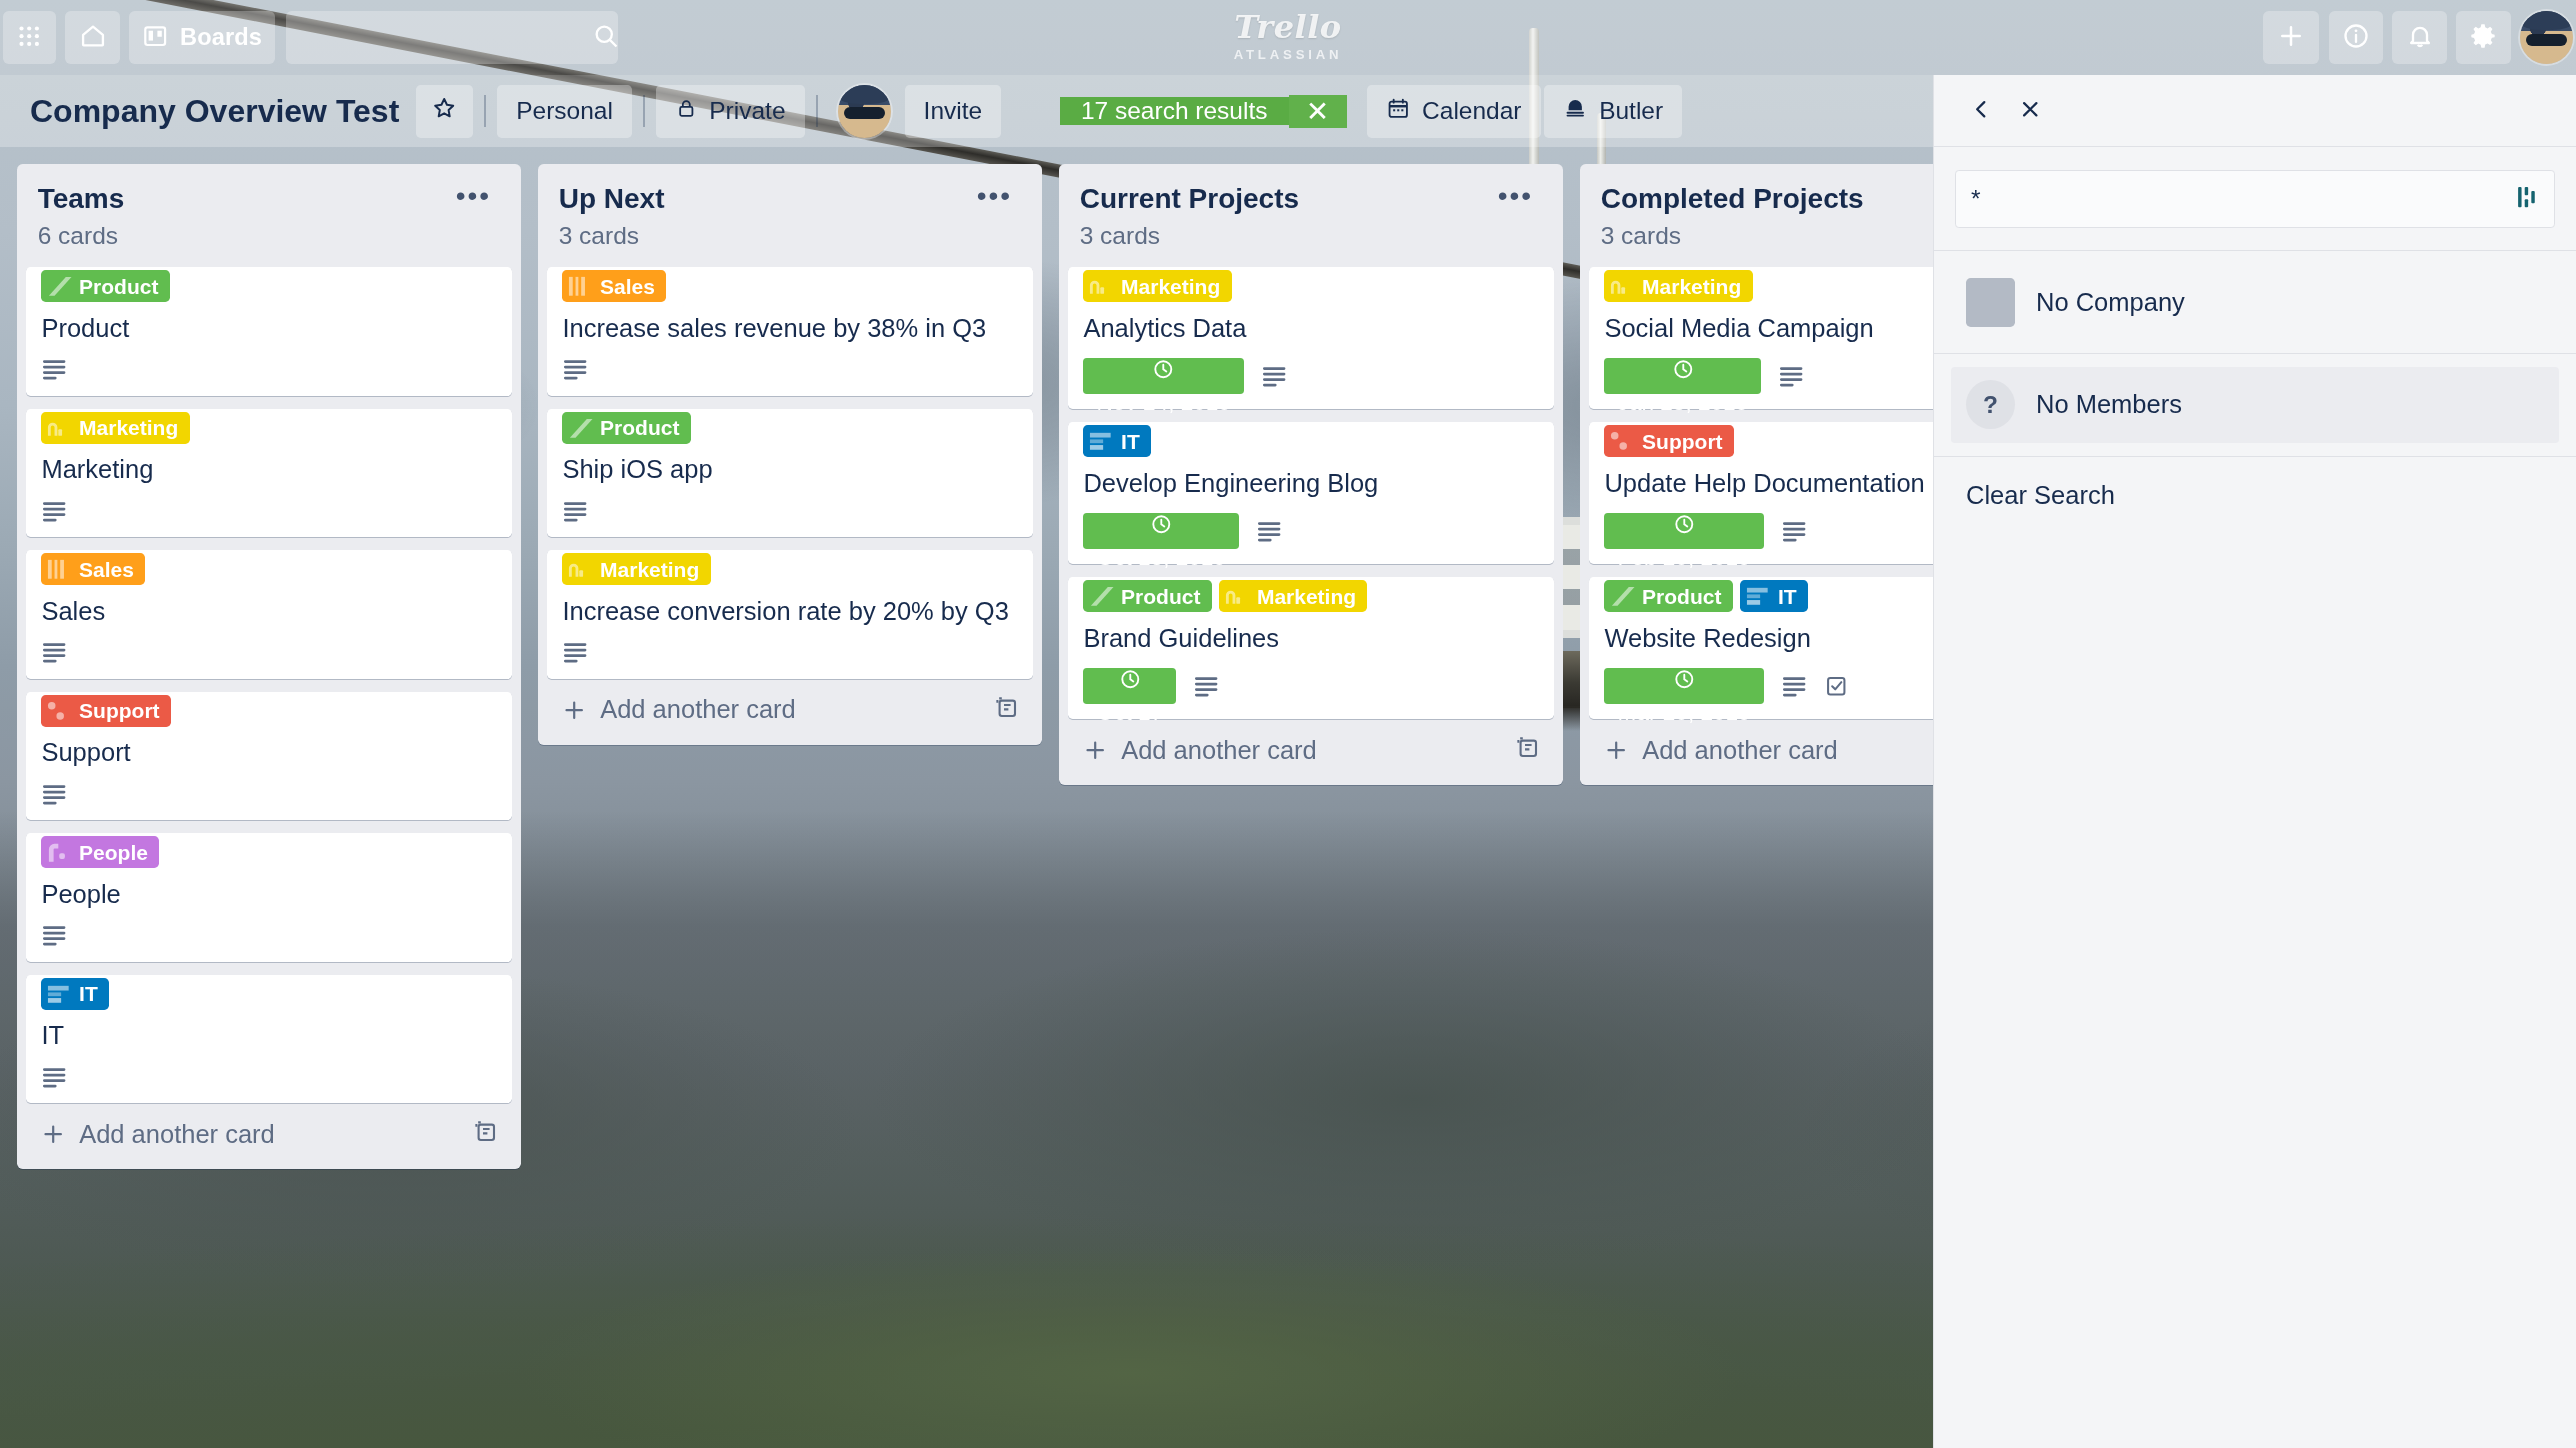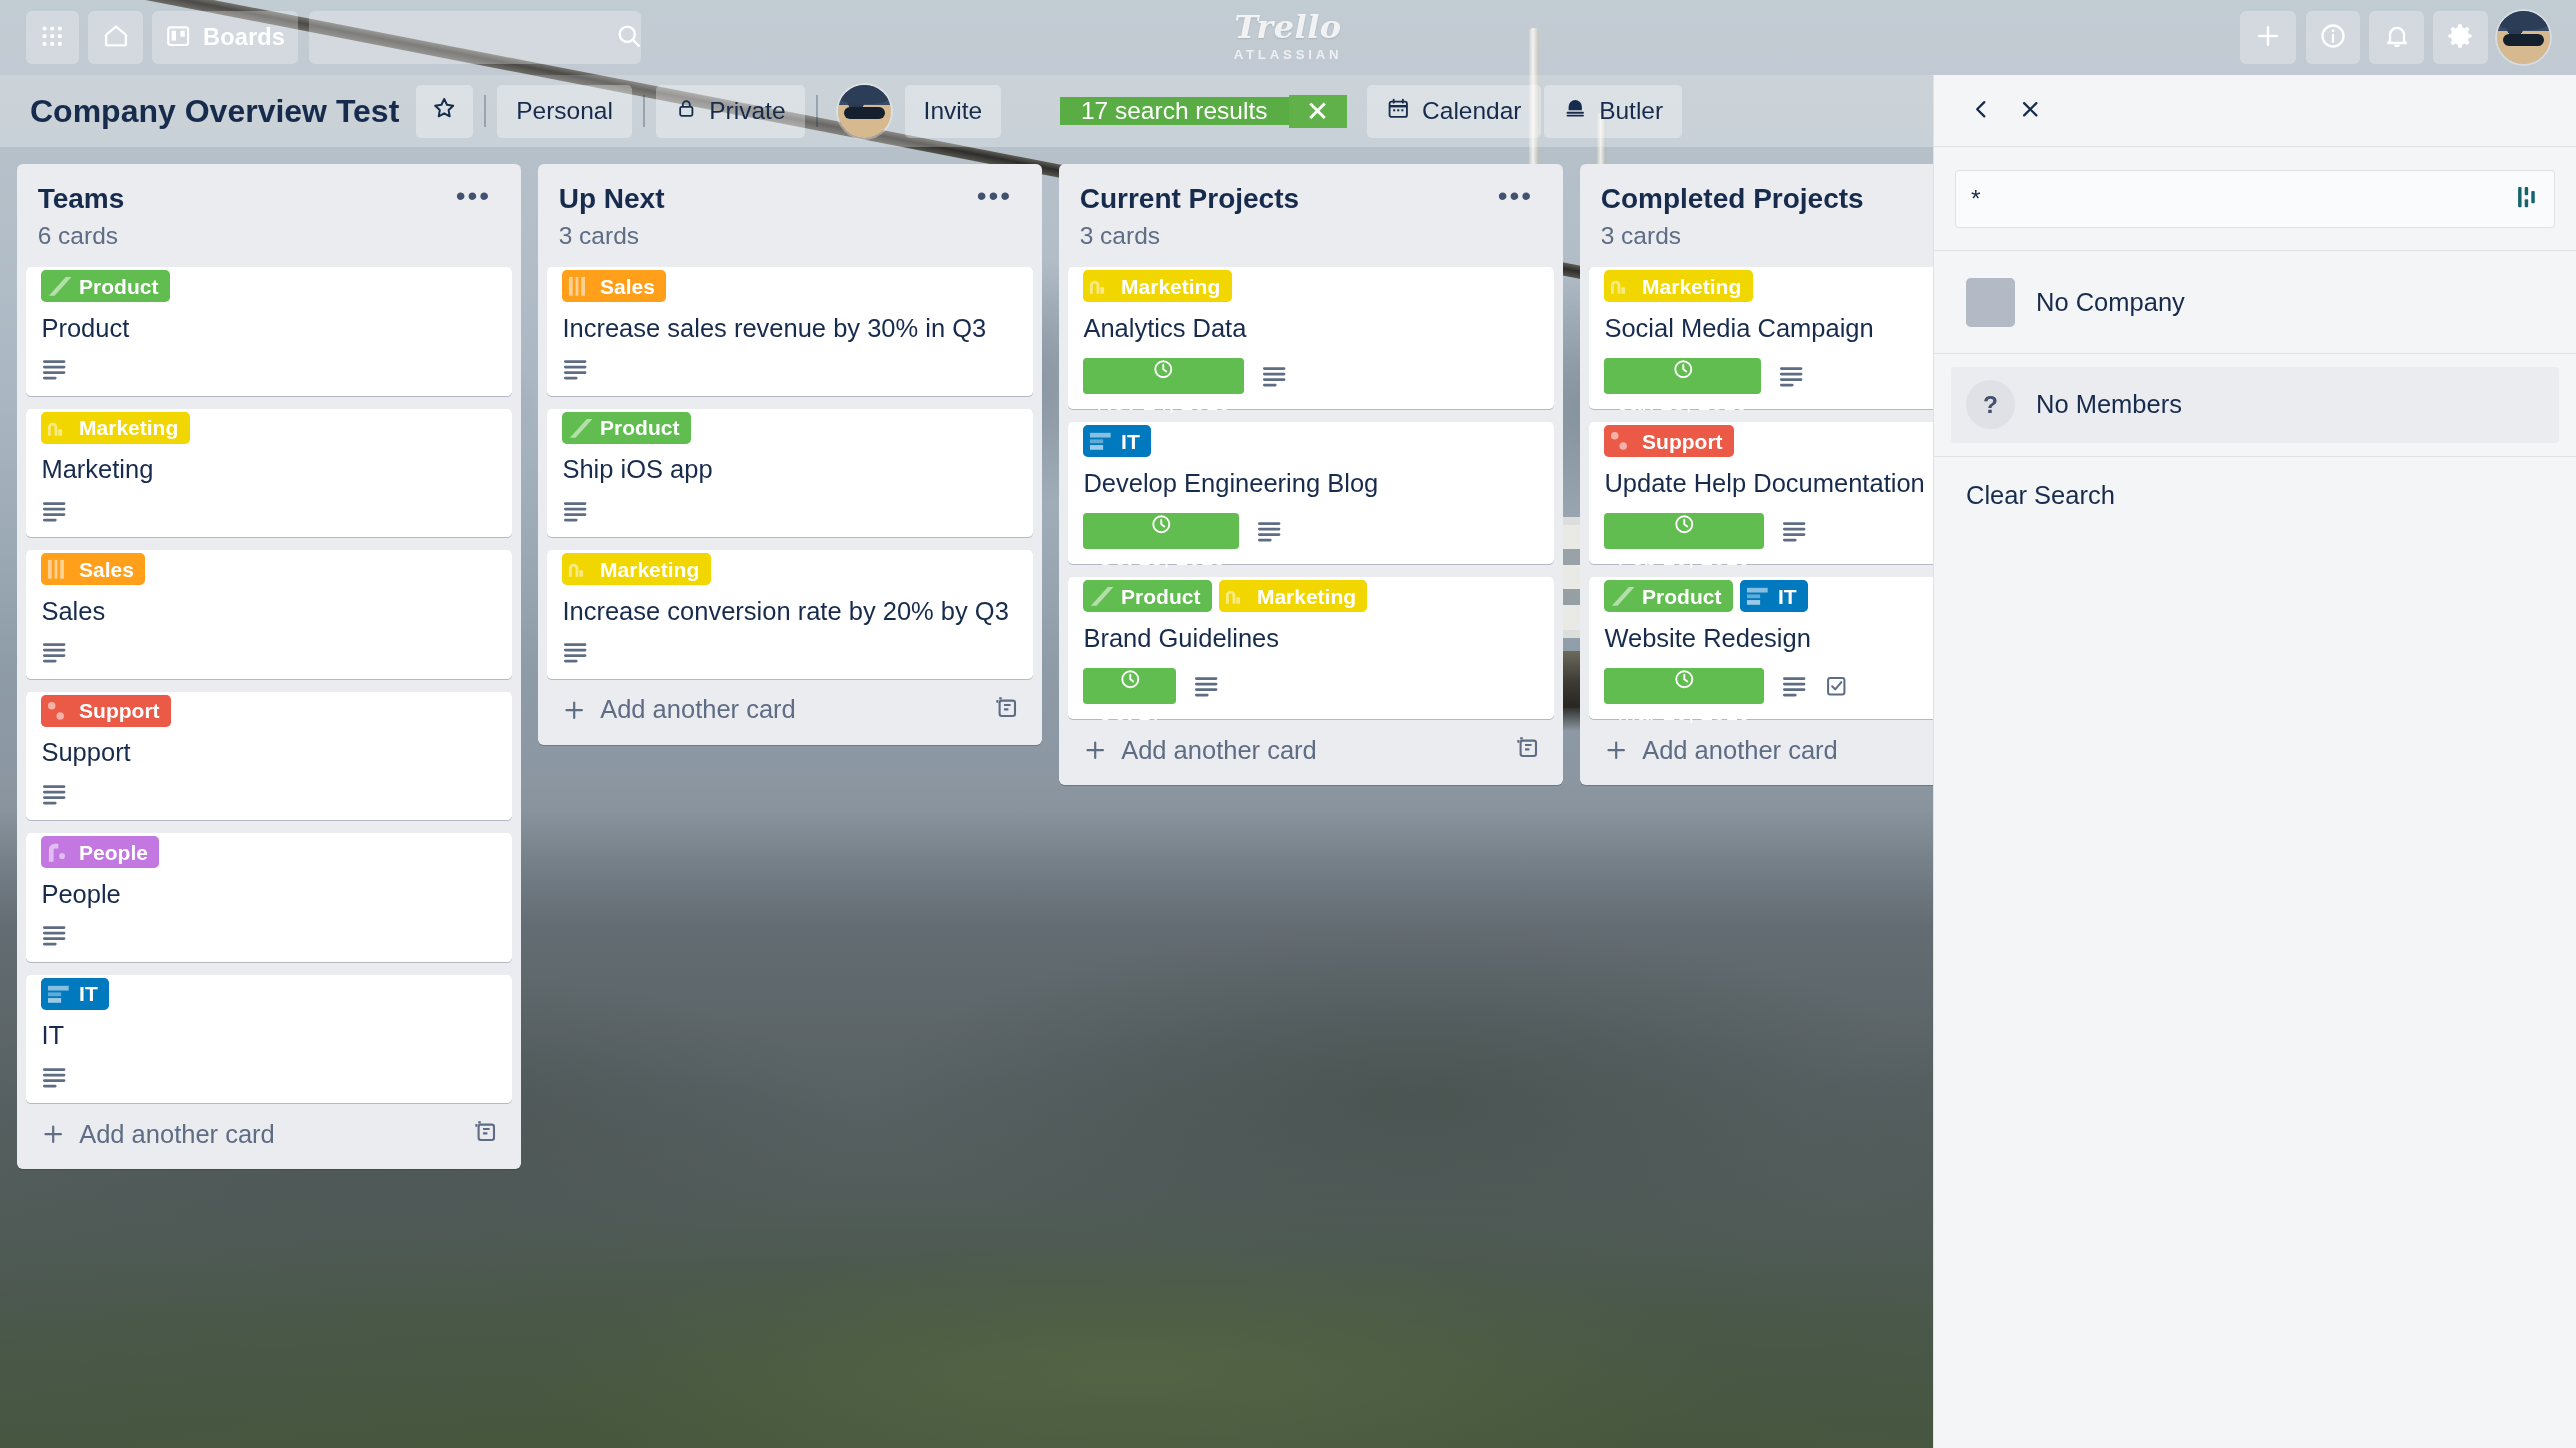--- a/index.html
+++ b/index.html
@@ -79,21 +79,21 @@
   #lift .seat::after {
     content: ""; position: absolute; left: 19px; top: 55px; width: 566px; height: 24.5px;
     background: linear-gradient(to bottom,#2a2924,rgba(42,41,36,0));
     border-radius: 0 0 11.3px 11.3px;
   }
 
   
   #topbar {
     position: absolute; left: 0; top: 0; width: 2576px; height: 75px;
     background: rgba(255,255,255,0.14);
-    display: flex; align-items: center; padding: 0 26px; gap: 9.4px;
+    display: flex; align-items: center; padding: 0 3px; gap: 9.4px;
     z-index: 30;
   }
   .hbtn {
     height: 53px; min-width: 53px; border-radius: 5.7px;
     background: rgba(255,255,255,0.28);
     display: flex; align-items: center; justify-content: center;
     color: #fff; cursor: pointer; padding: 0 13.2px; gap: 11.3px;
   }
   .hbtn .lbl { font-size: 23.6px; font-weight: 700; color: #fff; letter-spacing: 0.1px; }
   #searchbox {
@@ -567,21 +567,21 @@
         <div class="labels">
           <span class="label" style="background: rgb(255, 159, 26);">
             <svg viewBox="0 0 26 24" class="pat" width="24.5" height="22.6">
               <rect x="1" y="2" width="4" height="20" fill="rgba(255,255,255,0.62)"></rect>
               <rect x="8" y="2" width="3" height="20" fill="rgba(255,255,255,0.62)"></rect>
               <rect x="14" y="2" width="4" height="20" fill="rgba(255,255,255,0.62)"></rect>
             </svg>
             <span>Sales</span>
           </span>
         </div>
-        <div class="card-title">Increase sales revenue by 30% in Q3</div>
+        <div class="card-title">Increase sales revenue by 38% in Q3</div>
         <div class="badges">
           <span class="badge-icon">
             <svg width="26.4" height="22.6" viewBox="0 0 24 20" fill="none" stroke="#5e6c84" stroke-width="2.4" stroke-linecap="round">
               <path d="M3 3h18M3 8h18M3 13h18M3 18h10"></path>
             </svg>
           </span>
         </div>
       </div>
       <div class="card">
         <div class="labels">

